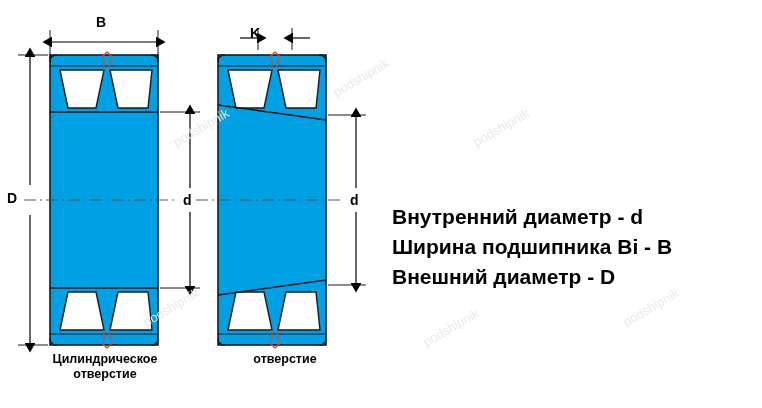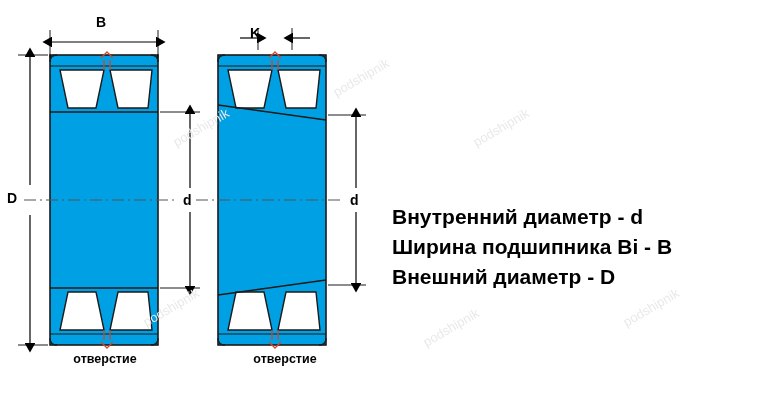--- a/index.html
+++ b/index.html
@@ -194,20 +194,21 @@
   <div class="watermark" style="left:420px;top:320px;">podshipnik</div>
   <div class="watermark" style="left:620px;top:300px;">podshipnik</div>
 
   <div class="dim-label" id="label-B">B</div>
   <div class="dim-label" id="label-K">K</div>
   <div class="dim-label" id="label-D-outer">D</div>
   <div class="dim-label" id="label-d-cyl">d</div>
   <div class="dim-label" id="label-d-con">d</div>
 
   <div class="caption" id="caption-cyl">
+    <div>Цилиндрическое</div>
     <div>отверстие</div>
   </div>
   <div class="caption" id="caption-con">
     <div>отверстие</div>
   </div>
 
   <div class="legend">
     <div class="legend-line">Внутренний диаметр - d</div>
     <div class="legend-line">Ширина подшипника Bi - B</div>
     <div class="legend-line">Внешний диаметр - D</div>

